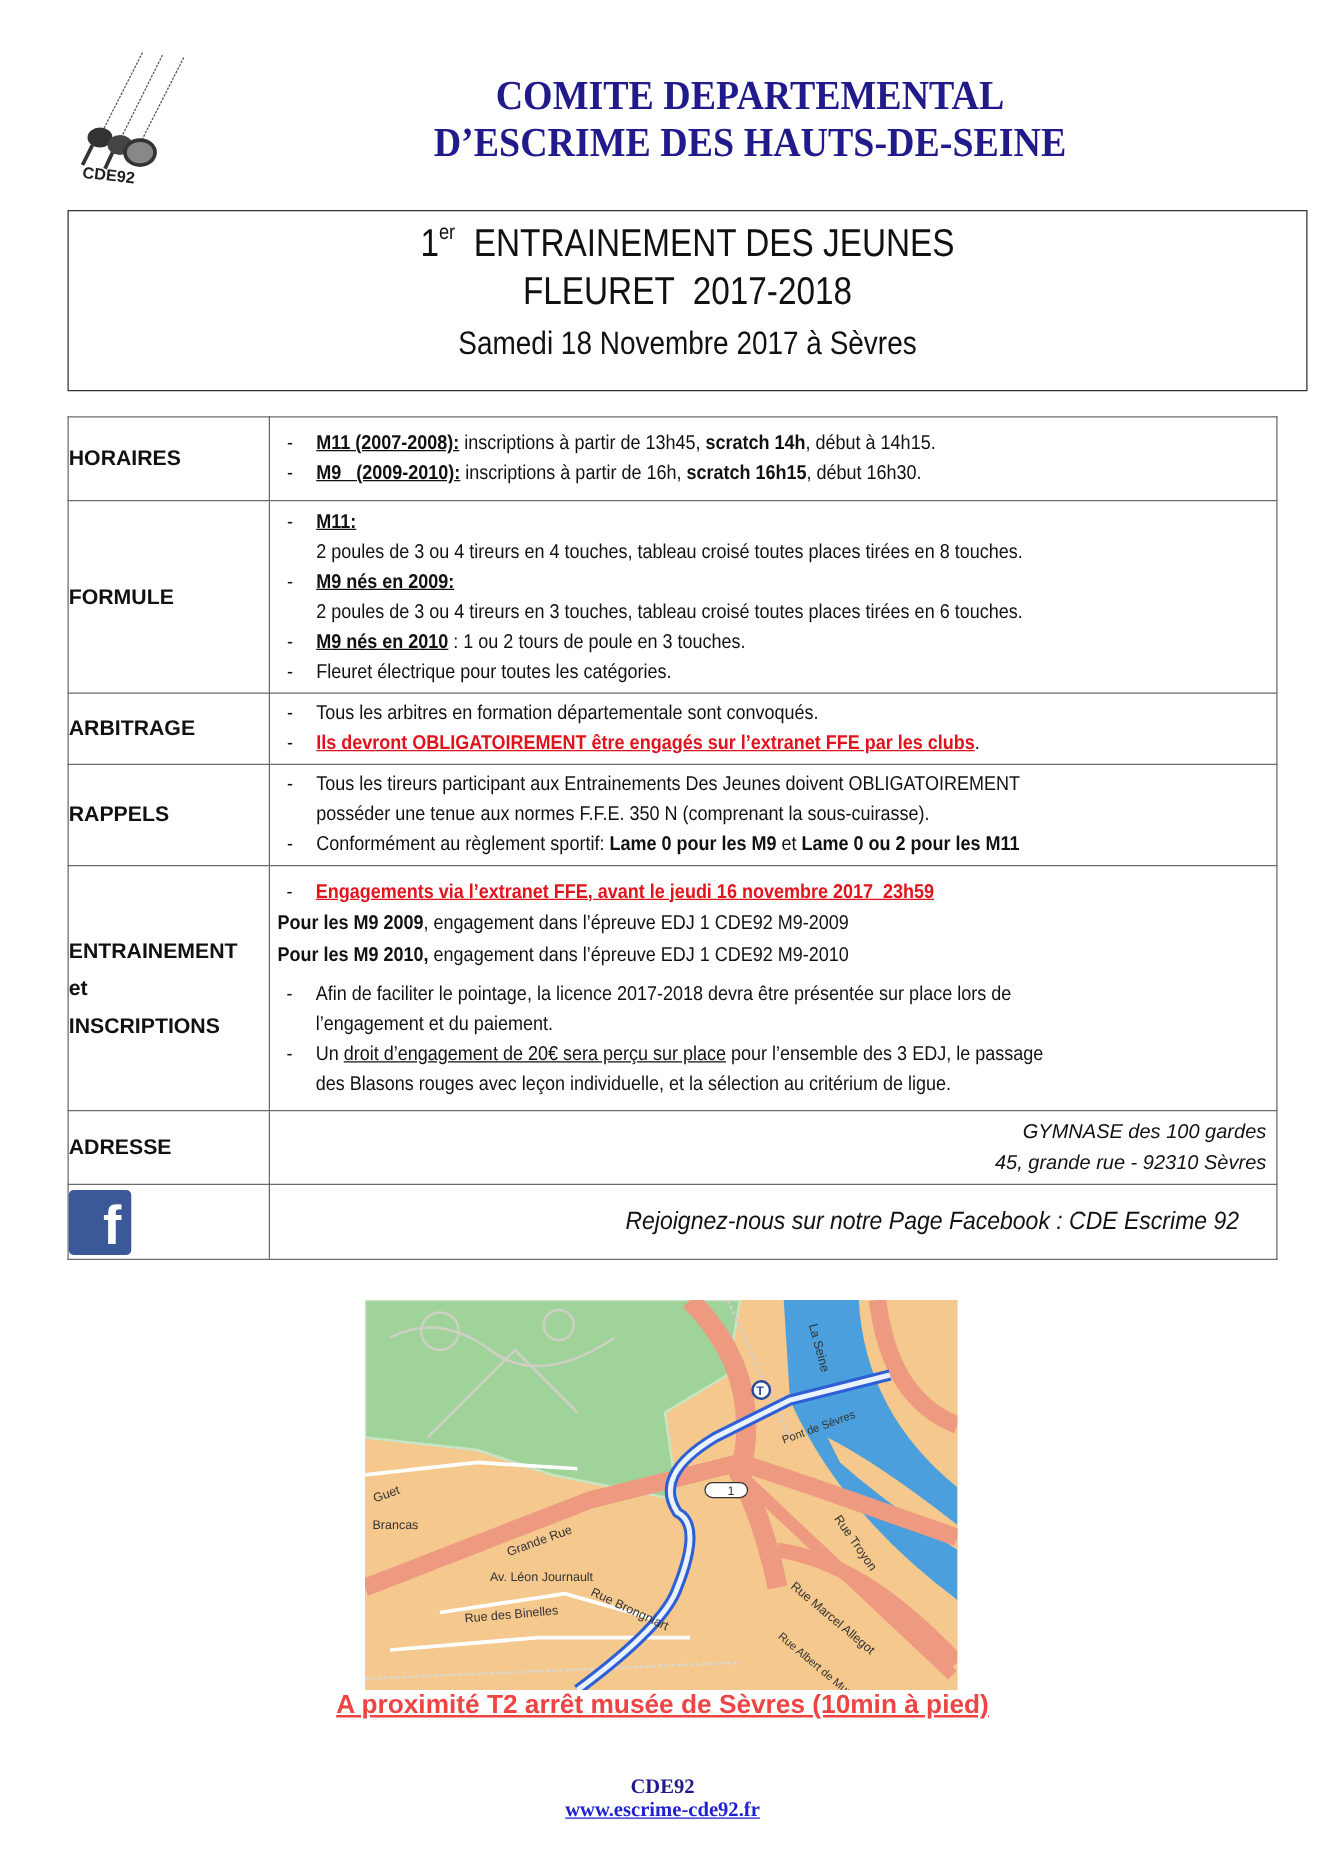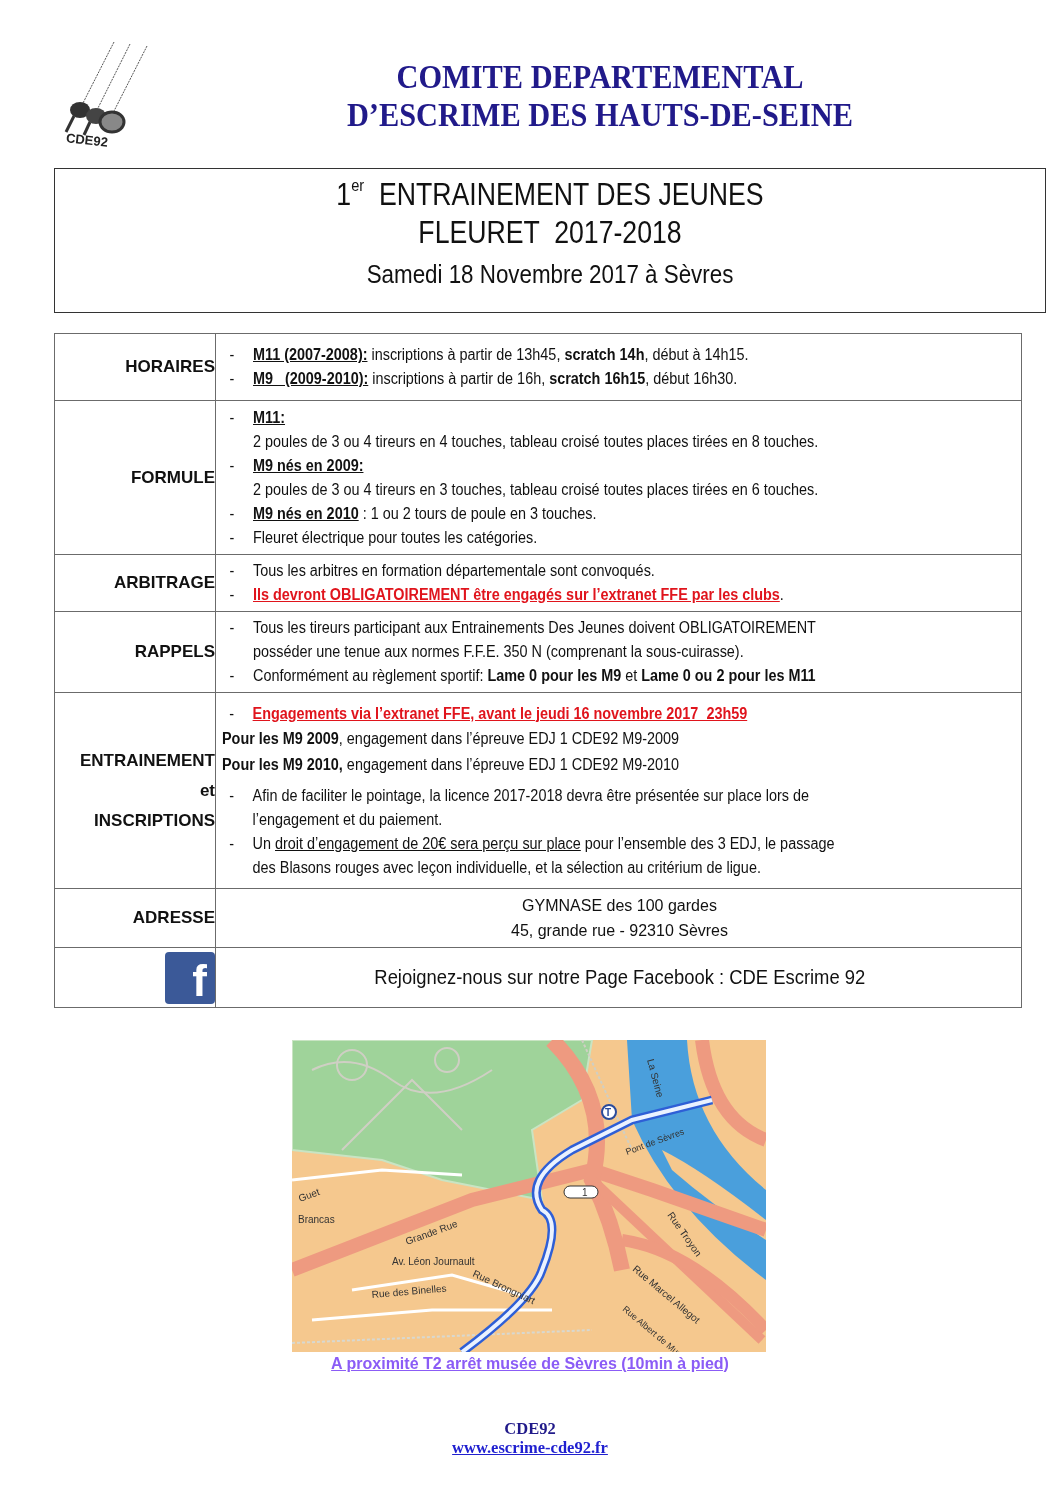--- a/index.html
+++ b/index.html
@@ -22,40 +22,40 @@
   .event-box .l1 sup { font-size: 17px; vertical-align: 14px; line-height: 0; }
   .event-box .l2 { font-size: 31px; line-height: 40px; transform: scaleX(0.86); }
   .event-box .l3 { font-size: 26px; line-height: 38px; margin-top: 2px; transform: scaleX(0.86); }
 
   table.info {
     position: absolute; left: 54px; top: 333px; width: 968px;
     border-collapse: collapse; font-size: 16px;
   }
   table.info td { border: 1.5px solid #6b6b6b; vertical-align: middle; }
   table.info td.label {
-    width: 161px; text-align: right; font-weight: bold; font-size: 17px; line-height: 30px;
+    width: 161px; text-align: left; font-weight: bold; font-size: 17px; line-height: 30px;
   }
   table.info td.content { padding: 4px 8px 4px 10px; }
   .row-inner { transform: scaleX(0.9); transform-origin: left center; width: 111%; }
   .bl { display: flex; line-height: 24px; }
   .bl .dash { width: 30px; flex: none; text-align: left; padding-left: 4px; }
   .bl .txt { flex: 1; }
   .cont { padding-left: 30px; line-height: 24px; }
   .plain { line-height: 26px; padding-left: 0; }
   .u { text-decoration: underline; }
   .b { font-weight: bold; }
   .red { color: #e0141c; font-weight: bold; text-decoration: underline; }
-  .center { text-align: center; }
+  .center { text-align: right; font-style: italic; }
   .fb-icon { display: inline-block; width: 50px; height: 52px; background: #3b5998; border-radius: 4px; position: relative; vertical-align: middle; }
   .fb-icon span { position: absolute; right: 8px; bottom: 0; color: #fff; font-weight: bold; font-size: 44px; line-height: 46px; font-family: "Liberation Sans", sans-serif; }
 
   .map { position: absolute; left: 292px; top: 1040px; width: 474px; height: 312px; overflow: hidden; background: #f6c98c; }
   .map-caption {
     position: absolute; left: 200px; top: 1352px; width: 660px; text-align: center;
-    color: #8b5cf6; font-weight: bold; text-decoration: underline; font-size: 16px; line-height: 24px;
+    color: #ef4444; font-weight: bold; text-decoration: underline; font-size: 21px; line-height: 24px;
   }
   .footer {
     position: absolute; left: 250px; top: 1419px; width: 560px; text-align: center;
     font-family: "Liberation Serif", serif; font-weight: bold; color: #211a8a; font-size: 16.5px; line-height: 19px;
   }
   .footer a { color: #2020d0; text-decoration: underline; }
 </style>
 </head>
 <body>
 

